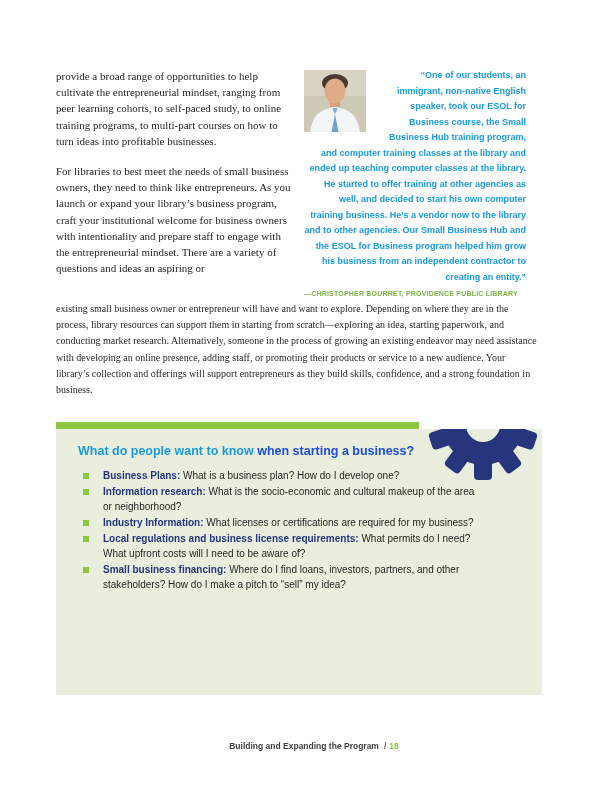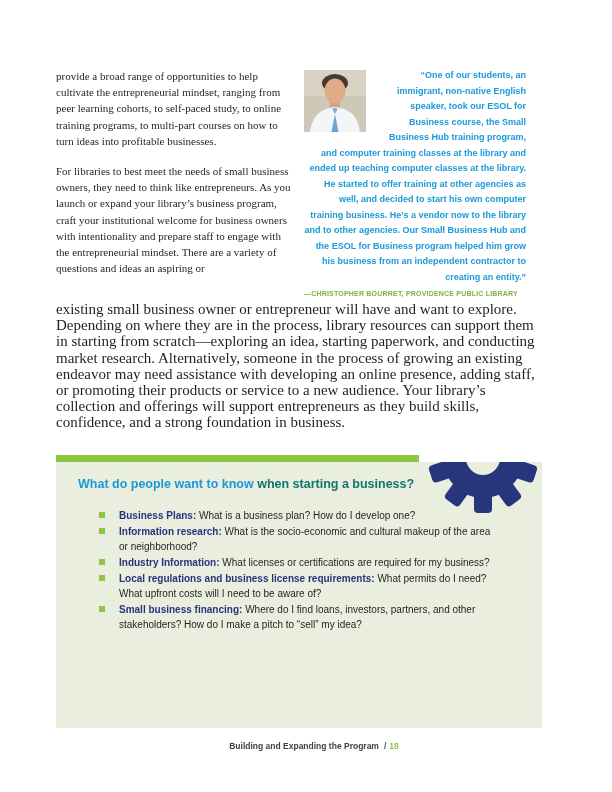--- a/index.html
+++ b/index.html
@@ -44,21 +44,21 @@
     font-family: "Liberation Sans", sans-serif;
     font-weight: bold;
     font-size: 7px;
     letter-spacing: 0.2px;
     color: #7CB142;
   }
 
   
   .full-para {
     margin: 4px 4px 0 0;
-    font-size: 15px;
+    font-size: 10px;
     line-height: 16.2px;
   }
 
   
   .box-wrap { margin-top: 24px; position: relative; }
   .green-bar {
     width: 363px;
     height: 7px;
     background: #8DC63F;
   }
@@ -75,24 +75,24 @@
     top: -64px;
   }
   .box-heading {
     margin: 4px 0 9px 0;
     font-family: "Liberation Sans", sans-serif;
     font-size: 12.5px;
     font-weight: bold;
     line-height: 16px;
   }
   .box-heading .hl { color: #1B9AD7; }
-  .box-heading .rest { color: #0f766e; }
+  .box-heading .rest { color: #1d4ed8; }
   .box-list {
     list-style: none;
-    margin: 16px;
+    margin: 0;
     padding: 0;
     max-width: 400px;
   }
   .box-list li {
     position: relative;
     padding-left: 25px;
     margin-bottom: 1px;
     font-family: "Liberation Sans", sans-serif;
     font-size: 10px;
     line-height: 15px;

